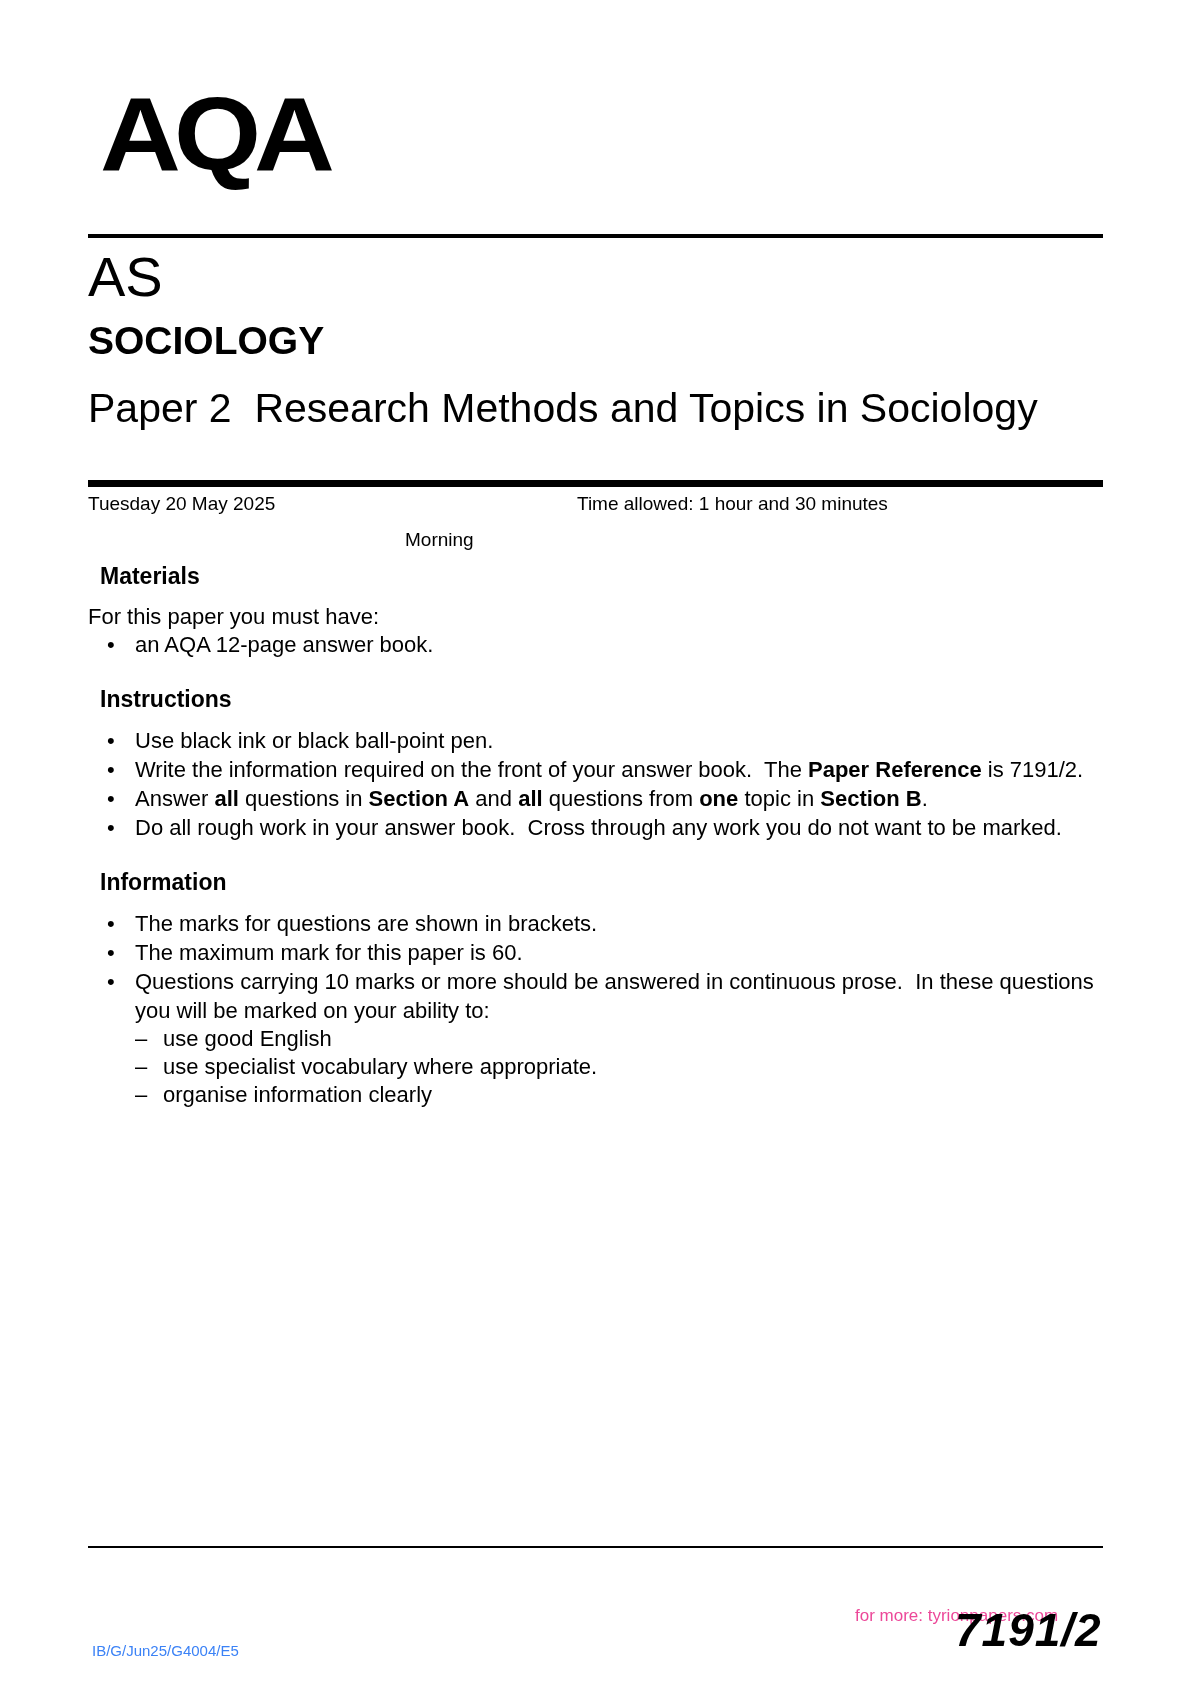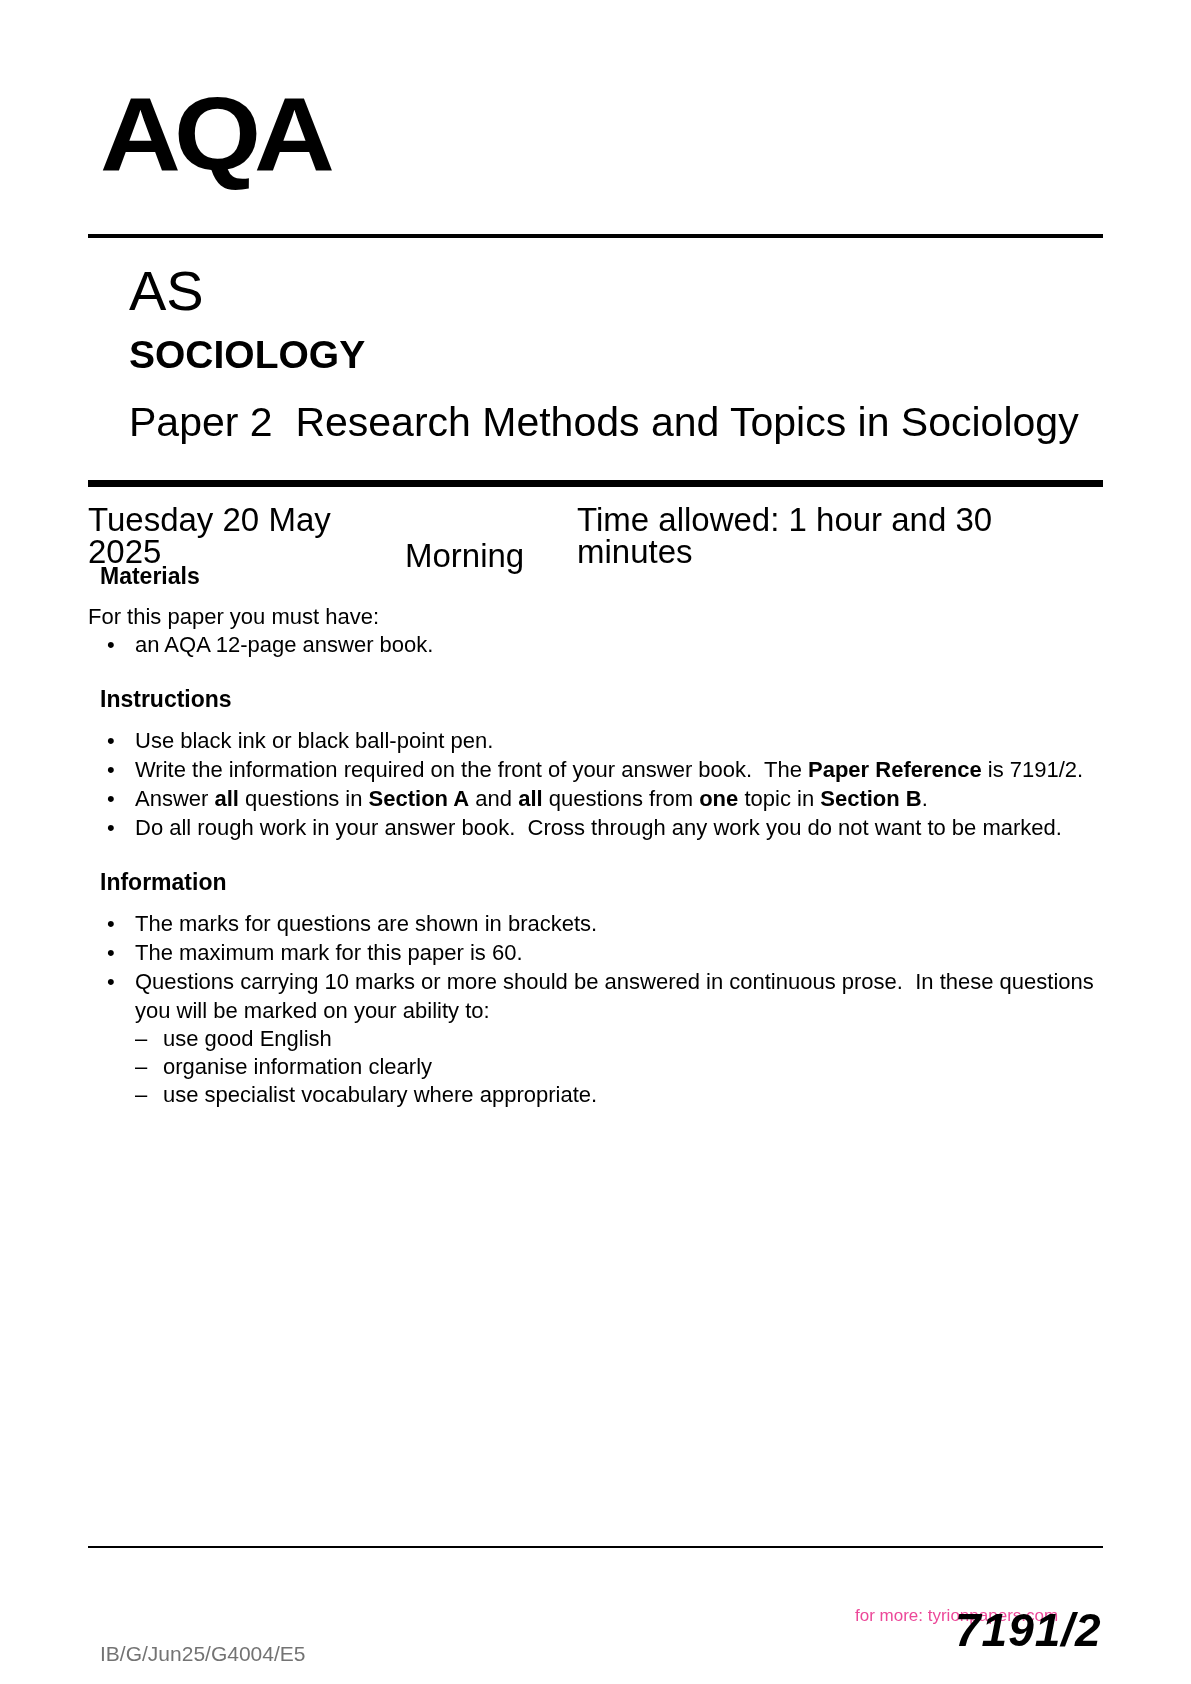--- a/index.html
+++ b/index.html
@@ -20,29 +20,29 @@
     transform: scaleY(0.92); transform-origin: left top;
     line-height: 1;
   }
 
   
   .rule-medium { position: absolute; left: 88px; width: 1015px; height: 4px; background: #000; top: 234px; }
   .rule-thick  { position: absolute; left: 88px; width: 1015px; height: 7px; background: #000; top: 480px; }
   .footer-rule { position: absolute; left: 88px; width: 1015px; height: 2px; background: #000; top: 1546px; }
 
   
-  .title-block { position: absolute; left: 88px; top: 260px; width: 1015px; margin-left: 41px; }
+  .title-block { position: absolute; left: 88px; top: 246px; width: 1015px; }
   .qualification { font-size: 56px; font-weight: 400; line-height: 62px; margin: 0; white-space: pre-wrap; }
   .subject { font-size: 39px; font-weight: 700; line-height: 66px; margin: 0; white-space: pre-wrap; }
   .paper-title { font-size: 41px; font-weight: 400; line-height: 40px; margin: 14px 0 0 0; white-space: pre-wrap; }
 
   
   .session-row {
-    position: absolute; left: 88px; top: 504px; width: 1015px;
-    display: flex; font-size: 33px; line-height: 32px;
+    position: absolute; left: 88px; top: 488px; width: 1015px;
+    display: flex; font-size: 19px; line-height: 32px;
   }
   .session-date { width: 317px; flex: none; white-space: pre-wrap; }
   .session-tod  { width: 172px; flex: none; white-space: pre-wrap; margin-top: 36px; }
   .session-time { flex: 1; white-space: pre-wrap; }
 
   
   .body-copy { position: absolute; left: 88px; top: 550px; width: 1015px; }
   .section { margin: 0 0 26px 0; }
   .section-heading { font-size: 23px; font-weight: 700; line-height: 29px; margin: 12px; white-space: pre-wrap; }
   .section-intro { font-size: 22px; line-height: 27px; margin: 0; white-space: pre-wrap; }
@@ -68,22 +68,22 @@
   .watermark {
     position: absolute; left: 855px; top: 1606px;
     font-size: 17px; color: #ec4899; white-space: pre-wrap;
   }
   .paper-code {
     position: absolute; left: 955px; top: 1608px;
     font-size: 46px; font-weight: 700; font-style: italic;
     line-height: 44px; letter-spacing: 1px;
   }
   .doc-reference {
-    position: absolute; left: 100px; top: 1642px;
-    font-size: 21px; color: #737373; white-space: pre-wrap;
+    position: absolute; left: 92px; top: 1642px;
+    font-size: 15px; color: #3b82f6; white-space: pre-wrap;
   }
 </style>
 </head>
 <body>
 
 <div class="page">
 
   <div class="logo">AQA</div>
 
   <div class="rule-medium"></div>
@@ -120,21 +120,21 @@
           <li><span>Answer </span><span class="seg-bold">all</span><span> questions in </span><span class="seg-bold">Section A</span><span> and </span><span class="seg-bold">all</span><span> questions from </span><span class="seg-bold">one</span><span> topic in </span><span class="seg-bold">Section B</span><span>.</span></li>
           <li><span>Do all rough work in your answer book.  Cross through any work you do not want to be marked.</span></li>
         </ul>
     </div>
 
     <div class="section">
       <p class="section-heading">Information</p>
       <ul class="bullet-list">
           <li><span>The marks for questions are shown in brackets.</span></li>
           <li><span>The maximum mark for this paper is 60.</span></li>
-          <li><span>Questions carrying 10 marks or more should be answered in continuous prose.  In these questions</span><br><span>you will be marked on your ability to:</span><ul class="dash-list"><li>use good English</li><li>organise information clearly</li><li>use specialist vocabulary where appropriate.</li></ul></li>
+          <li><span>Questions carrying 10 marks or more should be answered in continuous prose.  In these questions</span><br><span>you will be marked on your ability to:</span><ul class="dash-list"><li>use good English</li><li>use specialist vocabulary where appropriate.</li><li>organise information clearly</li></ul></li>
         </ul>
     </div>
 
   </div>
 
   <div class="footer-rule"></div>
 
   <div class="watermark">for more: tyrionpapers.com</div>
   <div class="paper-code">7191/2</div>
   <div class="doc-reference">IB/G/Jun25/G4004/E5</div>

